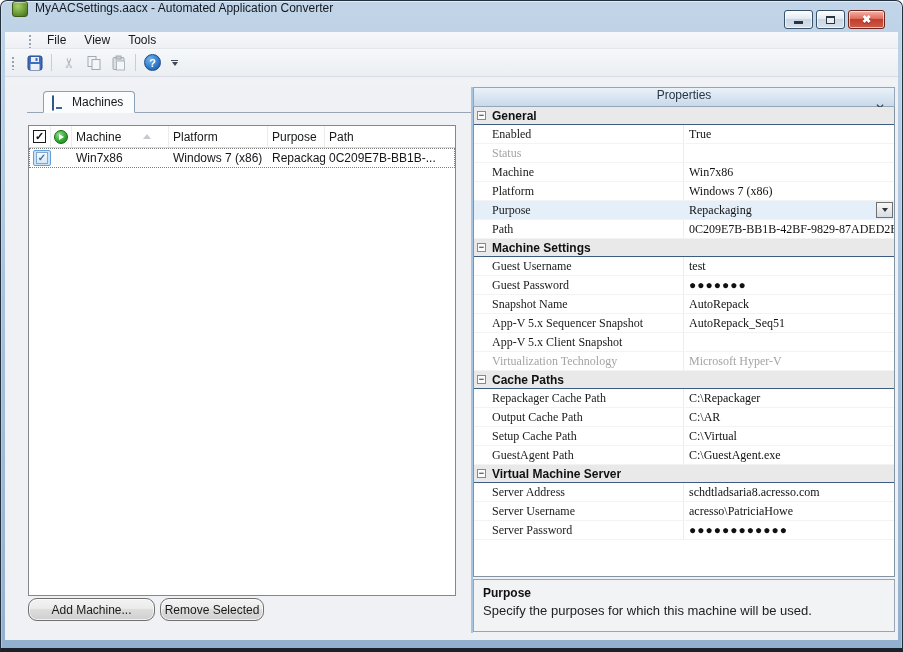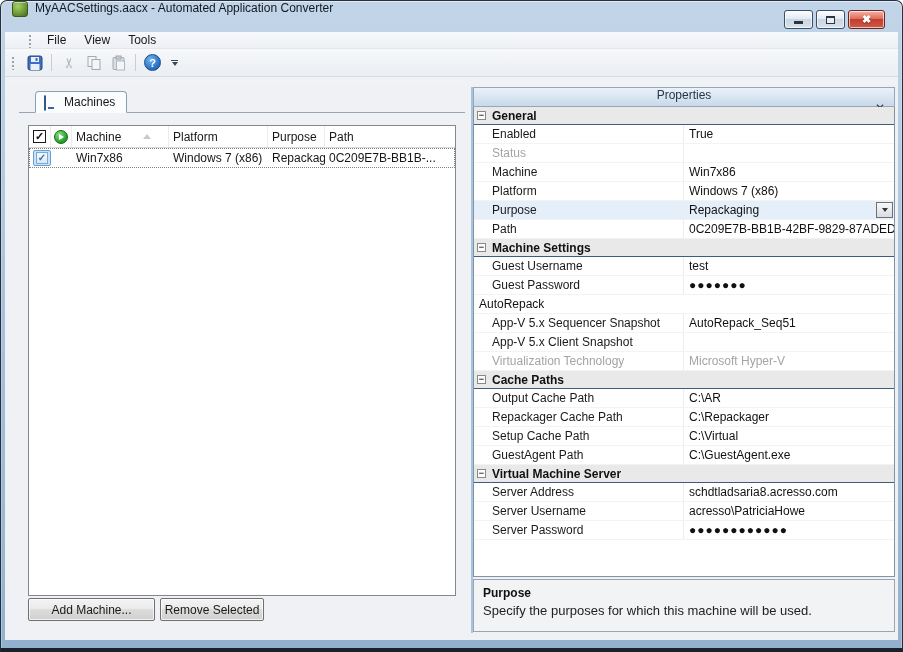--- a/index.html
+++ b/index.html
@@ -49,21 +49,21 @@
     background:radial-gradient(circle at 35% 30%, #6FB4EC 0%, #2E78C8 60%, #1A4E92 100%);
     border:1px solid #1A4C8C; display:flex; align-items:center; justify-content:center; }
   .overflow-btn{ width:13px; height:23px; display:flex; flex-direction:column; align-items:center; justify-content:center; gap:1px; margin-left:2px; }
   .overflow-bar{ width:7px; height:1px; background:#3E4854; }
   .overflow-arrow{ width:0; height:0; border-left:3px solid transparent; border-right:3px solid transparent; border-top:4px solid #3E4854; }
 
   
   .main{ position:absolute; left:0; right:0; top:53px; bottom:0; background:#EFF1F4; }
 
   
-  .tabstrip{ position:absolute; left:14px; top:6px; width:446px; height:22px; border-bottom:1px solid #98A5B4; }
+  .tabstrip{ position:absolute; left:22px; top:6px; width:446px; height:22px; border-bottom:1px solid #98A5B4; }
   .tab{ position:absolute; left:16px; bottom:-1px; height:22px; background:#FBFCFD; border:1px solid #8CA0B4; border-bottom:1px solid #FBFCFD;
     border-radius:4px 4px 0 0; display:flex; align-items:center; gap:5px; padding:0 11px 0 8px; font-size:12px; color:#15181C; }
   .monitor-icon{ position:relative; width:15px; height:13px; }
   .monitor-screen{ width:14px; height:10px; border:1px solid #2F588C; background:linear-gradient(135deg,#8FC0F0,#2F6AB8); border-radius:1px; }
   .monitor-stand{ position:absolute; left:4px; bottom:0; width:6px; height:2px; background:#3A65A0; }
 
   
   .listview{ position:absolute; left:23px; top:40px; width:428px; height:471px; background:#fff; border:1px solid #828790; overflow:hidden; }
   .lv-header{ display:flex; height:22px; background:#FFF; border-bottom:1px solid #D8D8D8; }
   .lv-hcell{ display:flex; align-items:center; padding-left:4px; font-size:12px; color:#17181A; border-right:1px solid #ECECEC; overflow:hidden; white-space:nowrap; }
@@ -78,37 +78,37 @@
     border:1px solid #0F6A10; display:flex; align-items:center; justify-content:center; }
   .play-tri{ width:0; height:0; border-top:3px solid transparent; border-bottom:3px solid transparent; border-left:5px solid #FFF; margin-left:1px; }
   .sort-up{ width:0; height:0; border-left:4px solid transparent; border-right:4px solid transparent; border-bottom:5px solid #C6CBD3; margin-left:22px; }
   .lv-row{ display:flex; height:20px; align-items:center; outline:1px dotted #808080; outline-offset:-1px; font-size:12px; color:#15161A; }
   .lv-cell{ padding-left:4px; overflow:hidden; white-space:nowrap; display:flex; align-items:center; }
   .cb-cell{ width:18px; height:16px; background:#CBE3F8; border:1px solid #62A0DC; border-radius:2px; display:flex; align-items:center; justify-content:center; }
   .cb-vista{ width:12px; height:12px; border:1px solid #7FA8CF; background:linear-gradient(#F6FAFE,#D8E8F6); color:#3D6C9C;
     font-size:10px; font-weight:bold; display:flex; align-items:center; justify-content:center; line-height:1; }
 
   
-  .push-btn{ position:absolute; height:23px; border:1px solid #707070; border-radius:2px; font-size:12px; color:#1A1A1A;
+  .push-btn{ position:absolute; height:23px; border:1px solid #707070; border-radius:9px; font-size:12px; color:#1A1A1A;
     font-family:"Liberation Sans", sans-serif;
     background:linear-gradient(180deg,#F3F3F3 0%,#EBEBEB 45%,#DDDDDD 50%,#CFCFCF 100%);
     box-shadow:inset 0 0 0 1px rgba(255,255,255,.7); }
   .btn-add{ left:23px; top:513px; width:127px; }
   .btn-remove{ left:155px; top:513px; width:104px; }
 
   
   .props{ position:absolute; left:468px; top:2px; width:422px; height:546px; box-shadow:-2px 0 0 #A6C4E0; }
   .props-header{ height:20px; display:flex; align-items:center; padding:0 7px; font-size:12px; color:#273646;
     background:linear-gradient(#EAF2FA,#C9D9E9); border:1px solid #94A6B8;flex-direction:column; }
   .props-close{ margin-left:auto; font-size:12px; color:#333B44; line-height:1; padding:0 2px; }
   .props-grid{ position:absolute; left:0; right:0; top:20px; height:470px; background:#fff; border:1px solid #8393A2; border-top:none; overflow:hidden; }
   .prop-section{ height:18px; background:#E9E9E9; border-bottom:1px solid #3C5C80; display:flex; align-items:center; gap:6px;
     padding-left:3px; font-size:12px; font-weight:bold; color:#111; }
   .expander{ width:9px; height:9px; border:1px solid #898989; background:#FCFCFC; font-size:9px; line-height:7px; text-align:center; color:#333; flex:none; }
-  .prop-row{ height:19px; display:flex; align-items:center; border-bottom:1px solid #F3F3F3; font-size:12px; position:relative; }
+  .prop-row{ height:19px; display:flex; align-items:center; border-bottom:1px solid #F3F3F3; font-size:12px; position:relative;font-family:Liberation Serif, serif; }
   .prop-label{ width:210px; flex:none; padding-left:18px; color:#1A1A1A; border-right:1px solid #EDEDED; overflow:hidden; white-space:nowrap; line-height:18px; }
   .prop-value{ flex:1; padding-left:5px; color:#111; overflow:hidden; white-space:nowrap; }
   .prop-row.disabled .prop-label, .prop-row.disabled .prop-value{ color:#A4A4A4; }
   .prop-row.selected{ background:#E4EFFA; }
   .prop-row .masked{ letter-spacing:1px; }
   .combo-btn{ position:absolute; right:1px; top:1px; width:17px; height:16px; border:1px solid #707070;
     background:linear-gradient(#F6F7F8,#D8DDE3); display:flex; align-items:center; justify-content:center; }
   .combo-arrow{ width:0; height:0; border-left:3px solid transparent; border-right:3px solid transparent; border-top:4px solid #333; }
   .props-desc{ position:absolute; left:0; right:0; top:492px; height:53px; background:#F2F3F5; border:1px solid #9AA5B1; padding:6px 9px; }
   .desc-title{ font-size:12px; font-weight:bold; color:#111; }
@@ -279,45 +279,46 @@
             </div>
             <div class="prop-row">
               <span class="prop-label">Guest Username</span>
               <span class="prop-value">test</span>
             </div>
             <div class="prop-row">
               <span class="prop-label">Guest Password</span>
               <span class="prop-value masked">●●●●●●●</span>
             </div>
             <div class="prop-row">
+              <span class="prop-label">Snapshot Name</span>
               <span class="prop-value">AutoRepack</span>
             </div>
             <div class="prop-row">
               <span class="prop-label">App-V 5.x Sequencer Snapshot</span>
               <span class="prop-value">AutoRepack_Seq51</span>
             </div>
             <div class="prop-row">
               <span class="prop-label">App-V 5.x Client Snapshot</span>
               <span class="prop-value"></span>
             </div>
             <div class="prop-row disabled">
               <span class="prop-label">Virtualization Technology</span>
               <span class="prop-value">Microsoft Hyper-V</span>
             </div>
             <div class="prop-section">
               <span class="expander">−</span>
               <span>Cache Paths</span>
             </div>
             <div class="prop-row">
+              <span class="prop-label">Repackager Cache Path</span>
+              <span class="prop-value">C:\Repackager</span>
+            </div>
+            <div class="prop-row">
               <span class="prop-label">Output Cache Path</span>
               <span class="prop-value">C:\AR</span>
-            </div>
-            <div class="prop-row">
-              <span class="prop-label">Repackager Cache Path</span>
-              <span class="prop-value">C:\Repackager</span>
             </div>
             <div class="prop-row">
               <span class="prop-label">Setup Cache Path</span>
               <span class="prop-value">C:\Virtual</span>
             </div>
             <div class="prop-row">
               <span class="prop-label">GuestAgent Path</span>
               <span class="prop-value">C:\GuestAgent.exe</span>
             </div>
             <div class="prop-section">

